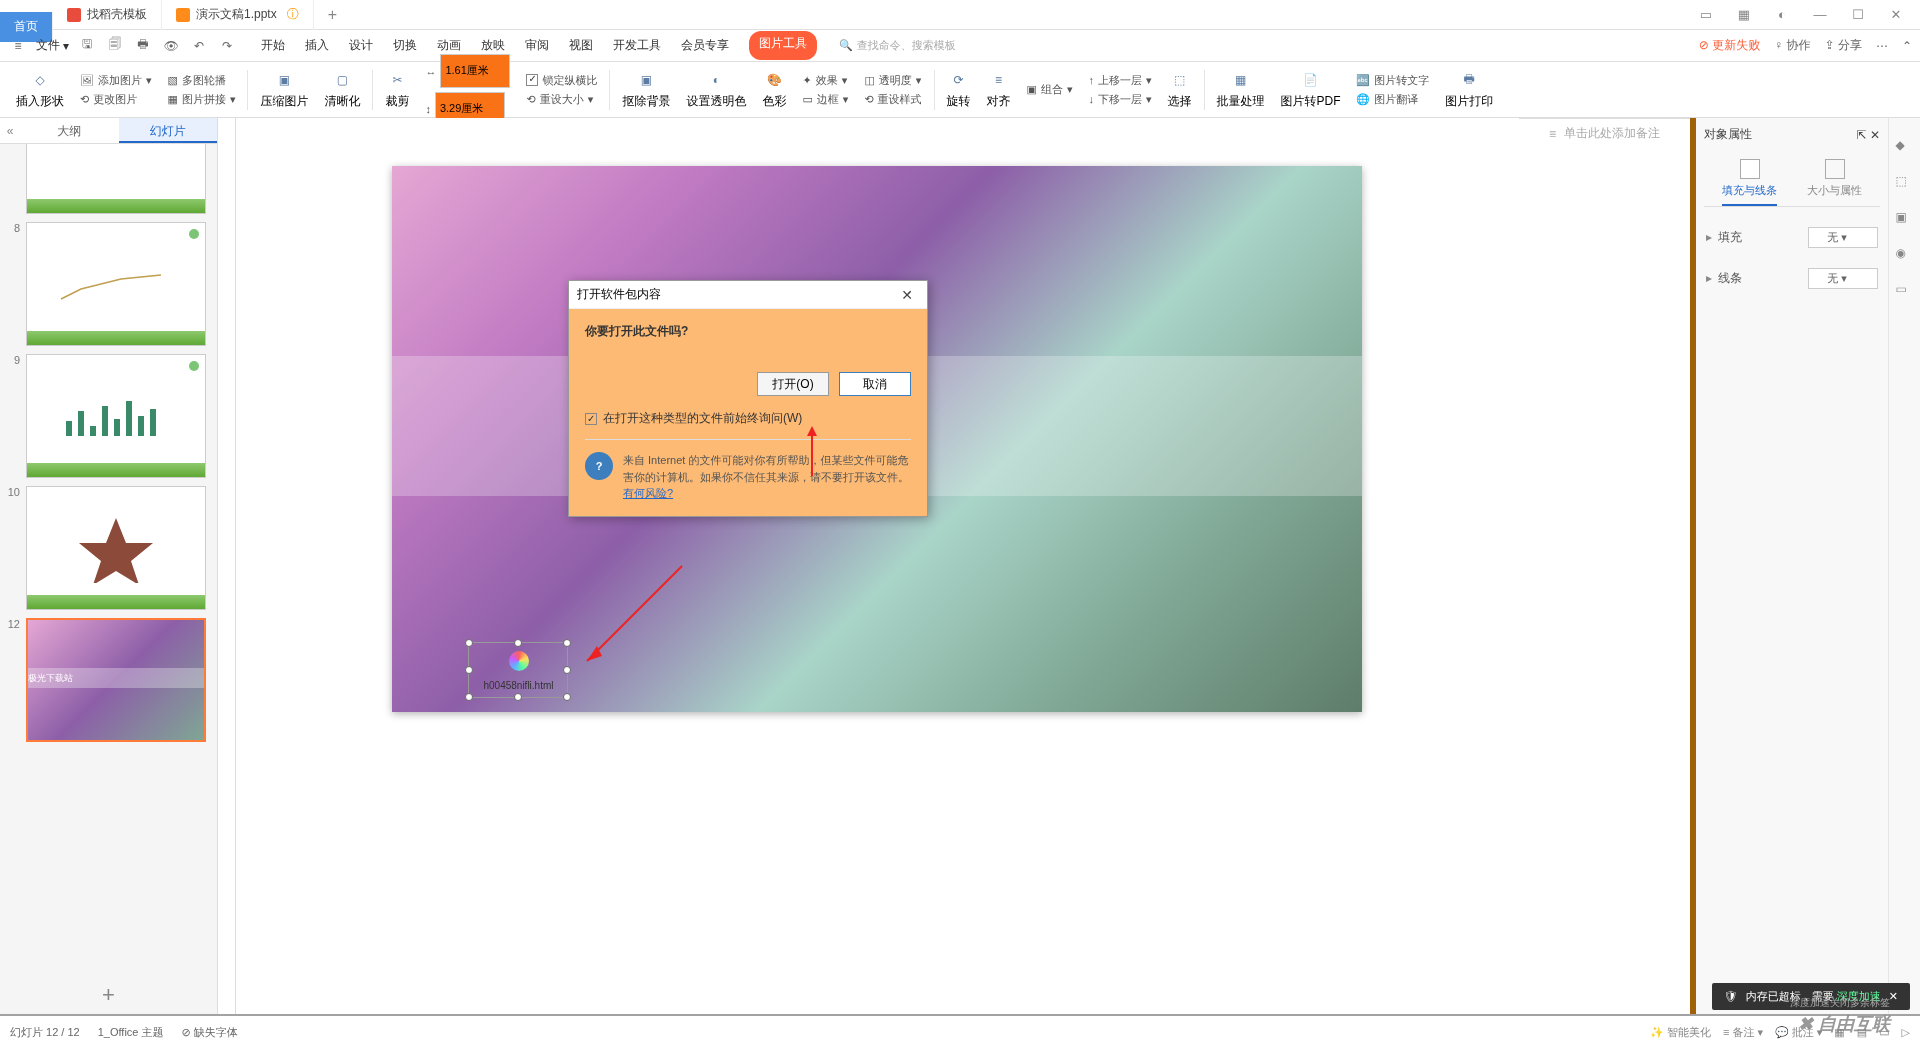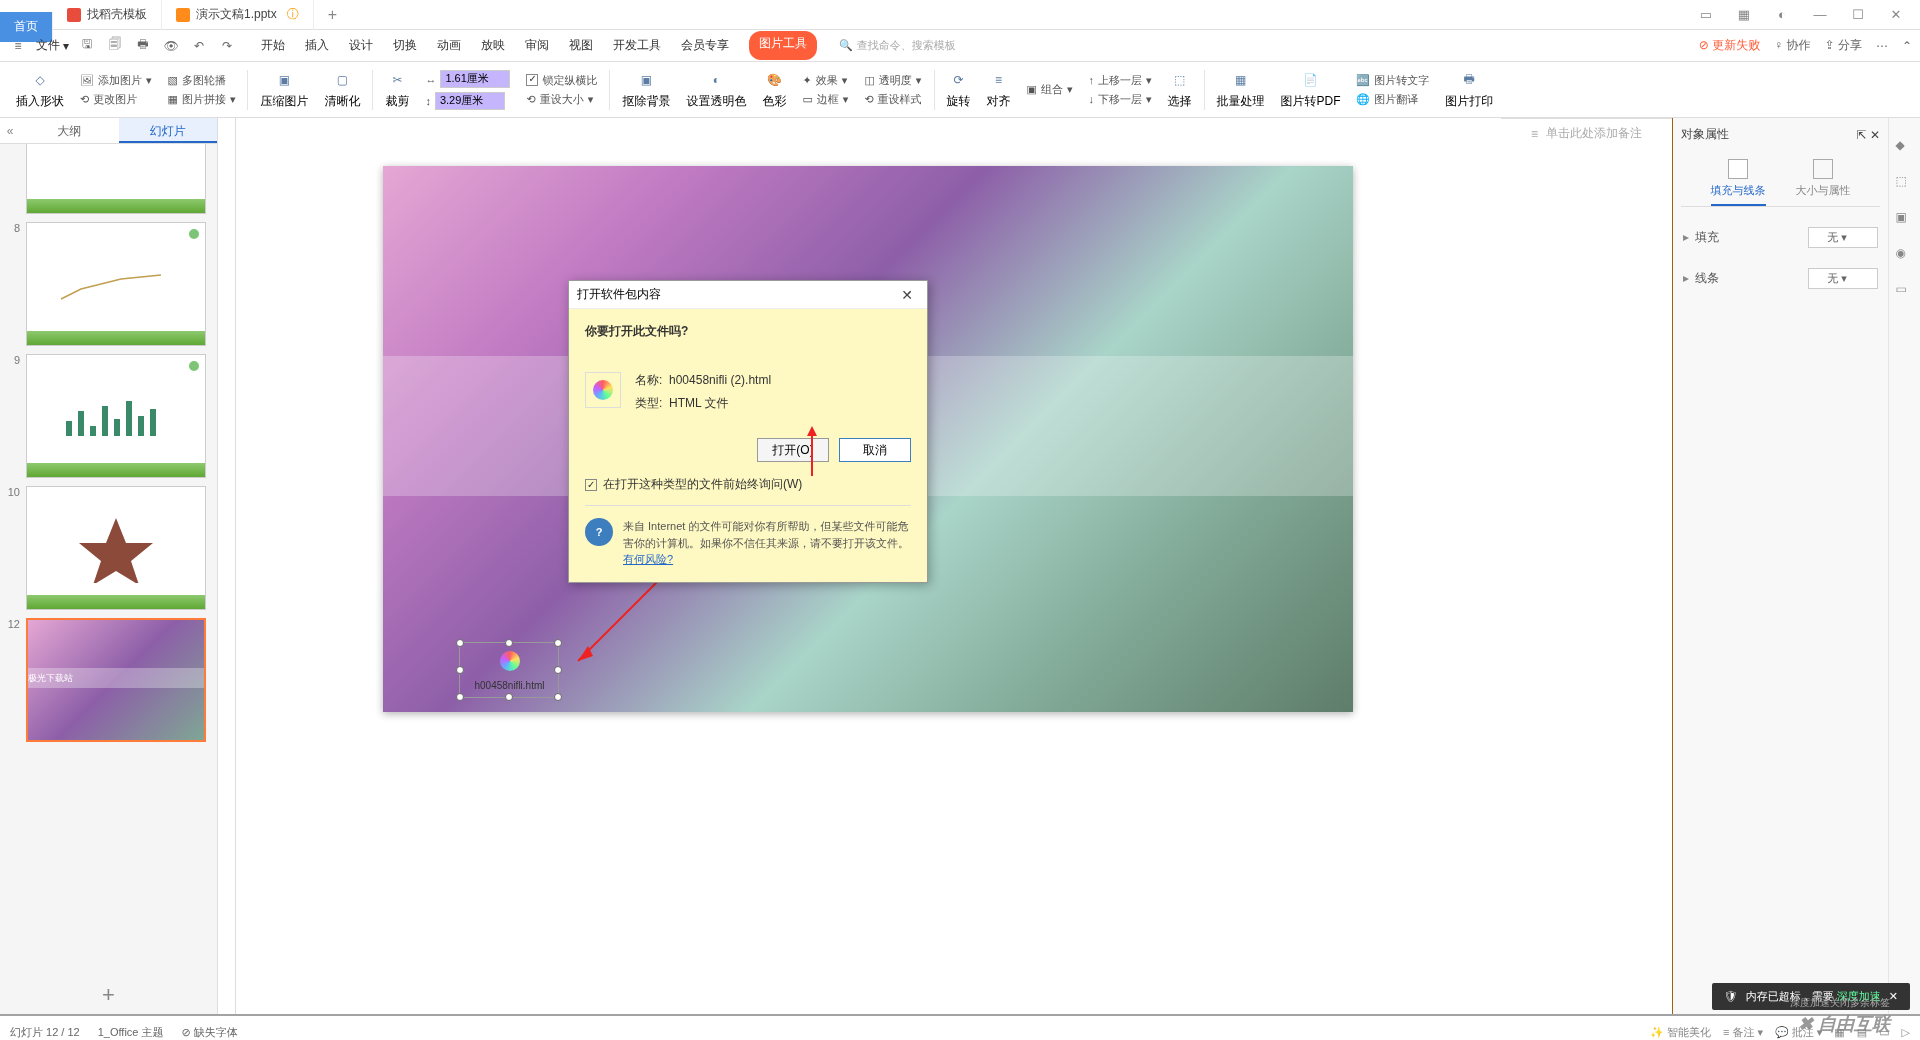--- a/index.html
+++ b/index.html
@@ -29,21 +29,21 @@
 .menubar-right { margin-left: auto; display: flex; align-items: center; gap: 14px; color: #666; font-size: 12px; }
 .menubar-right .fail { color: #ff5e3a; }
 
 
 .ribbon { height: 56px; background: #fff; display: flex; align-items: center; padding: 0 8px; border-bottom: 1px solid #ddd; }
 .ribbon-group { display: flex; flex-direction: column; align-items: center; padding: 0 8px; gap: 2px; }
 .ribbon-group2 { display: flex; flex-direction: column; gap: 4px; padding: 0 8px; }
 .ribbon-item { display: flex; align-items: center; gap: 4px; color: #555; font-size: 11px; cursor: pointer; }
 .ribbon-icon { width: 22px; height: 22px; display: flex; align-items: center; justify-content: center; color: #5b7ca3; }
 .ribbon-sep { width: 1px; height: 40px; background: #e5e5e5; margin: 0 4px; }
-.size-input { width: 70px; height: 18px; border: 1px solid #ccc; font-size: 11px; padding: 0 4px; background: #c4b5fd; }
+.size-input { width: 70px; height: 18px; border: 1px solid #ccc; font-size: 11px; padding: 16px 4px; background: #f97316; }
 .check { width: 12px; height: 12px; border: 1px solid #888; display: inline-block; }
 .check.on::after { content: "✓"; font-size: 10px; position: relative; top: -3px; left: 1px; color: #333; }
 
 
 .main { display: flex; height: calc(100% - 30px - 32px - 56px - 26px); }
 
 
 .leftpanel { width: 218px; background: #f5f5f5; border-right: 1px solid #ddd; display: flex; flex-direction: column; }
 .left-tabs { display: flex; height: 26px; border-bottom: 1px solid #ddd; background: #fff; }
 .left-tab { flex: 1; text-align: center; line-height: 26px; font-size: 12px; color: #666; cursor: pointer; }
@@ -73,35 +73,35 @@
 .h-tm { top: -4px; left: calc(50% - 4px); } .h-bm { bottom: -4px; left: calc(50% - 4px); }
 .h-ml { top: calc(50% - 4px); left: -4px; } .h-mr { top: calc(50% - 4px); right: -4px; }
 .obj-icon { width: 20px; height: 20px; background: conic-gradient(#ff5e5e, #ffdf5e, #5eff9a, #5eb3ff, #c75eff, #ff5e5e); border-radius: 50%; position: absolute; top: 8px; left: 40px; }
 .obj-label { position: absolute; bottom: 6px; left: 0; right: 0; text-align: center; font-size: 10px; color: #333; }
 .notes-area { height: 30px; border-top: 1px solid #ddd; padding: 6px 30px; color: #aaa; font-size: 12px; background: #fff; display: flex; align-items: center; gap: 8px; }
 
 
 .arrow { position: absolute; pointer-events: none; }
 
 
-.rightpanel { width: 248px; background: #f8f8f8; border-left: 1px solid #a16207; display: flex; }
+.rightpanel { width: 230px; background: #f8f8f8; border-left: 6px solid #a16207; display: flex; }
 .rp-body { flex: 1; padding: 8px; }
 .rp-title { display: flex; justify-content: space-between; align-items: center; font-size: 12px; color: #444; padding-bottom: 6px; }
 .rp-tabs { display: flex; gap: 30px; border-bottom: 1px solid #ddd; margin: 10px 0; justify-content: center; }
 .rp-tab { text-align: center; padding-bottom: 6px; font-size: 11px; color: #888; }
 .rp-tab.active { color: #2468c9; border-bottom: 2px solid #2468c9; }
 .rp-tab-icon { width: 20px; height: 20px; margin: 0 auto 4px; border: 1px solid #aaa; }
 .rp-row { display: flex; align-items: center; justify-content: space-between; padding: 10px 2px; font-size: 12px; color: #555; }
 .rp-row .tri { margin-right: 6px; color: #888; }
 .rp-select { border: 1px solid #ccc; padding: 2px 20px 2px 8px; background: #fff; font-size: 11px; color: #666; min-width: 70px; text-align: center; position: relative; }
 .rp-side { width: 32px; border-left: 1px solid #e5e5e5; display: flex; flex-direction: column; align-items: center; gap: 18px; padding-top: 20px; }
 .rp-side-icon { width: 18px; height: 18px; color: #888; cursor: pointer; }
 
 
-.dialog { position: absolute; left: 568px; top: 280px; width: 360px; background: #fef9c3; border: 1px solid #999; box-shadow: 2px 2px 10px rgba(0,0,0,0.3); z-index: 100; }
+.dialog { position: absolute; left: 568px; top: 280px; width: 360px; background: #fdba74; border: 1px solid #999; box-shadow: 2px 2px 10px rgba(0,0,0,0.3); z-index: 100; }
 .dialog-title { height: 28px; display: flex; align-items: center; justify-content: space-between; padding: 0 8px; font-size: 12px; background: #fff; border-bottom: 1px solid #eee; }
 .dialog-close { cursor: pointer; font-size: 14px; color: #444; padding: 0 6px; }
 .dialog-body { padding: 14px 16px; font-size: 12px; color: #333; }
 .dialog-q { font-weight: bold; margin-bottom: 32px; }
 .dialog-info { display: flex; gap: 14px; margin-bottom: 20px; }
 .dialog-file-icon { width: 36px; height: 36px; border: 1px solid #ddd; display: flex; align-items: center; justify-content: center; }
 .dialog-file-icon > div { width: 20px; height: 20px; background: conic-gradient(#ff5e5e,#ffdf5e,#5eff9a,#5eb3ff,#c75eff,#ff5e5e); border-radius: 50%; }
 .dialog-fields div { margin-bottom: 6px; }
 .dialog-buttons { display: flex; justify-content: flex-end; gap: 10px; margin-bottom: 14px; }
 .dialog-btn { width: 72px; height: 24px; border: 1px solid #999; background: #f5f5f5; font-size: 12px; cursor: pointer; }
@@ -448,29 +448,20 @@
   </div>
 </div>
 
 <div class="dialog">
   <div class="dialog-title">
     <span>打开软件包内容</span>
     <span class="dialog-close">✕</span>
   </div>
   <div class="dialog-body">
     <div class="dialog-q">你要打开此文件吗?</div>
-    <div class="dialog-info">
-      <div class="dialog-file-icon">
-          <div></div>
-        </div>
-      <div class="dialog-fields">
-        <div><span>名称:</span> &nbsp;<span>h00458nifli (2).html</span></div>
-        <div><span>类型:</span> &nbsp;<span>HTML 文件</span></div>
-      </div>
-    </div>
     <div class="dialog-buttons">
       <button class="dialog-btn">打开(O)</button>
       <button class="dialog-btn primary">取消</button>
     </div>
     <div class="dialog-check">
       <span class="check on"></span>
       <span>在打开这种类型的文件前始终询问(W)</span>
     </div>
     <div class="dialog-warn">
       <div class="dialog-warn-icon">?</div>

